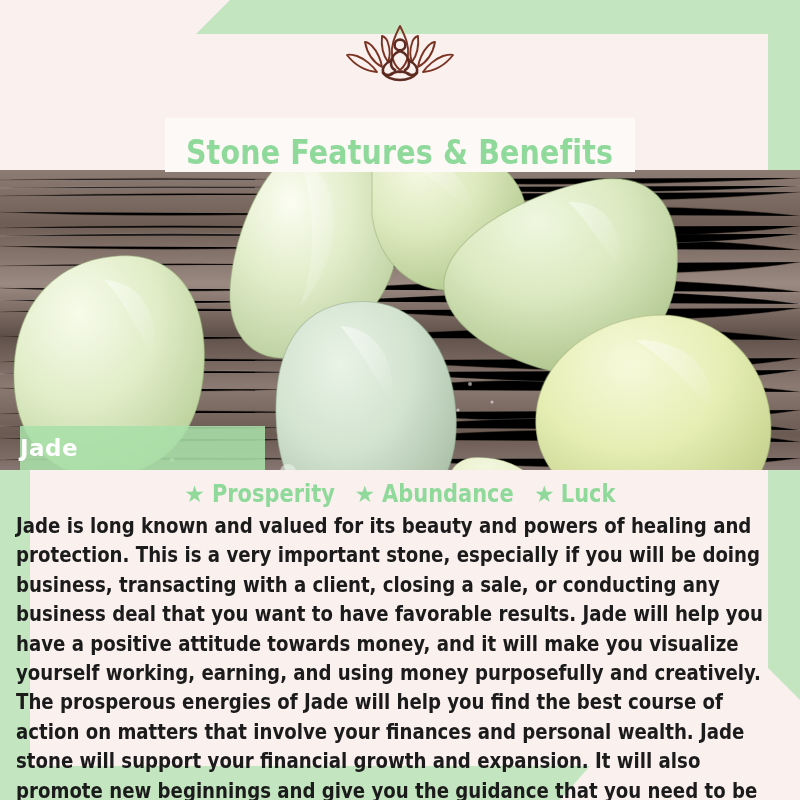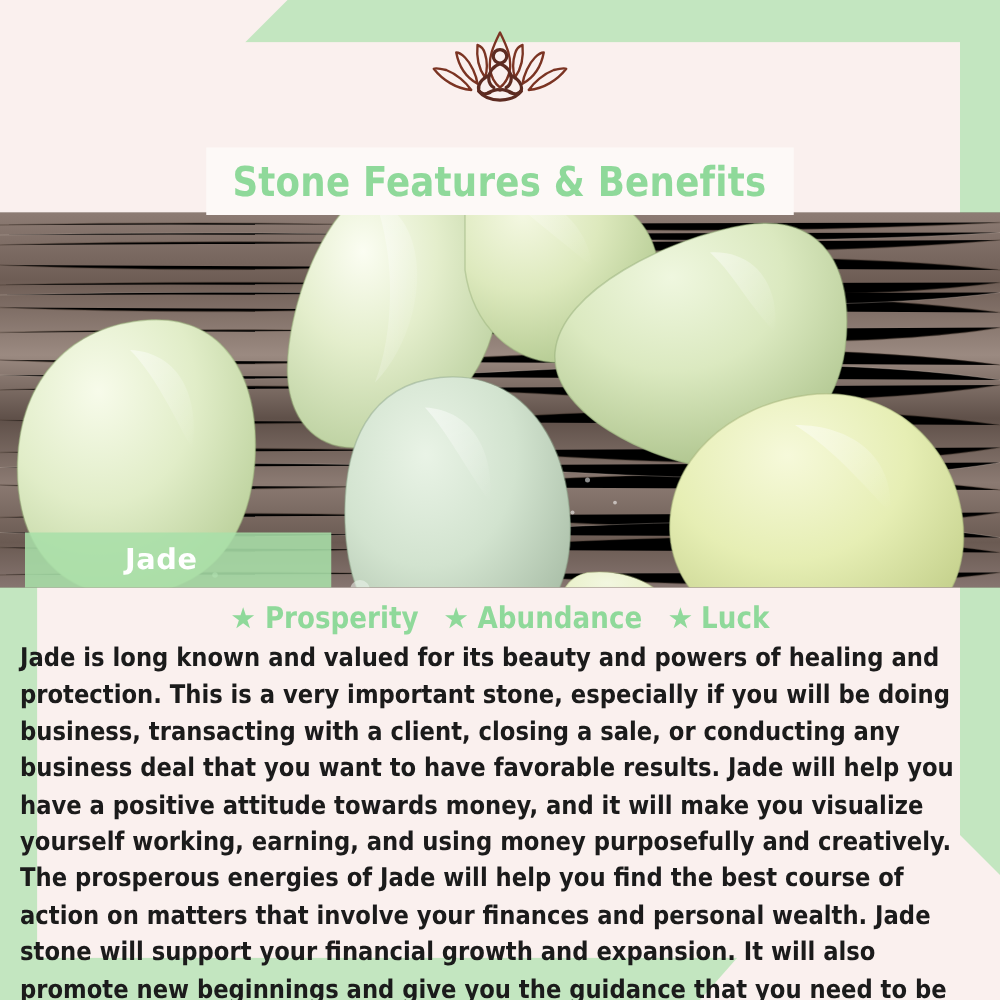--- a/index.html
+++ b/index.html
@@ -79,21 +79,21 @@
   }
 
   
   .title-banner {
     position: absolute;
     left: 165px; top: 118px;
     width: 470px; height: 54px;
     background: #fdf9f7;
     z-index: 4;
     display: flex;
-    align-items: center;
+    align-items: flex-end;
     justify-content: center;
   }
   .title-text {
     font-family: "DejaVu Sans Condensed", "Liberation Sans Narrow", "Liberation Sans", sans-serif;
     font-weight: bold;
     font-size: 33px;
     color: #8fd99a;
     letter-spacing: 0.2px;
     white-space: nowrap;
     transform: scaleX(0.96);
@@ -114,21 +114,20 @@
   .stone-label {
     position: absolute;
     left: 20px; top: 426px;
     width: 245px; height: 44px;
     background: rgba(168, 223, 168, 0.88);
     z-index: 5;
     display: flex;
     align-items: center;
   }
   .stone-label-text {
-    margin-left: 80px;
     color: #ffffff;
     font-weight: bold;
     font-size: 23px;
     letter-spacing: 0.5px;
     font-family: "DejaVu Sans", sans-serif;
   }
 
   
   .benefits {
     position: absolute;

